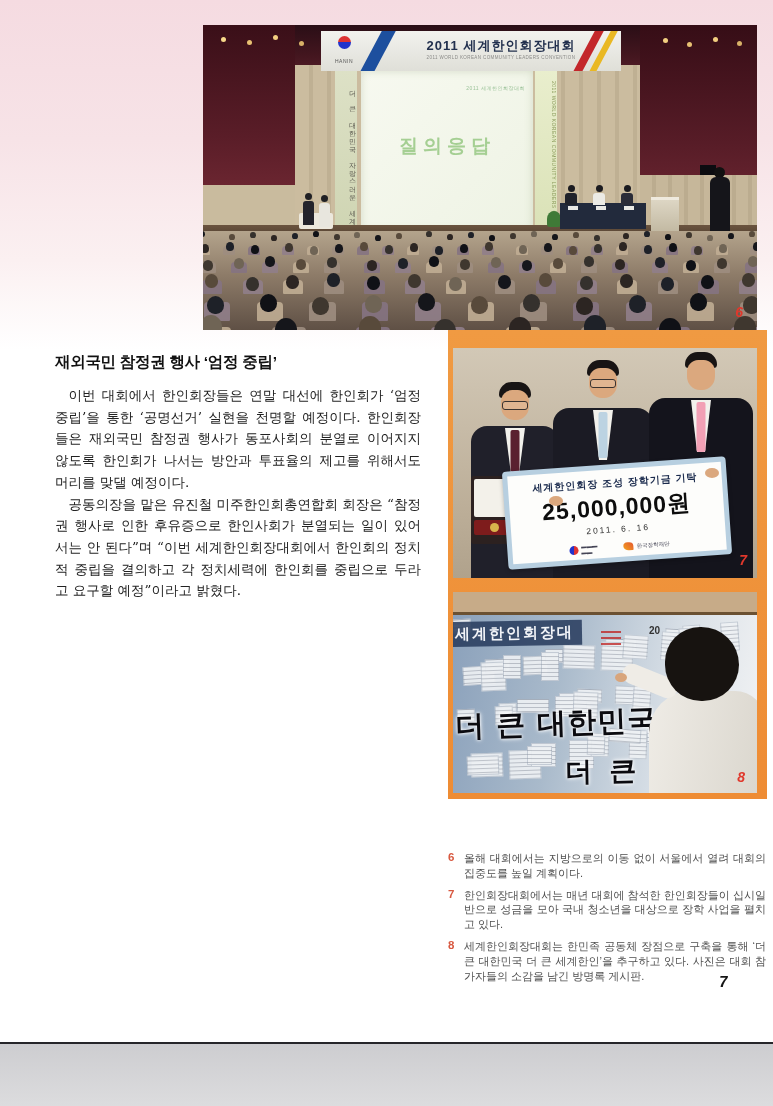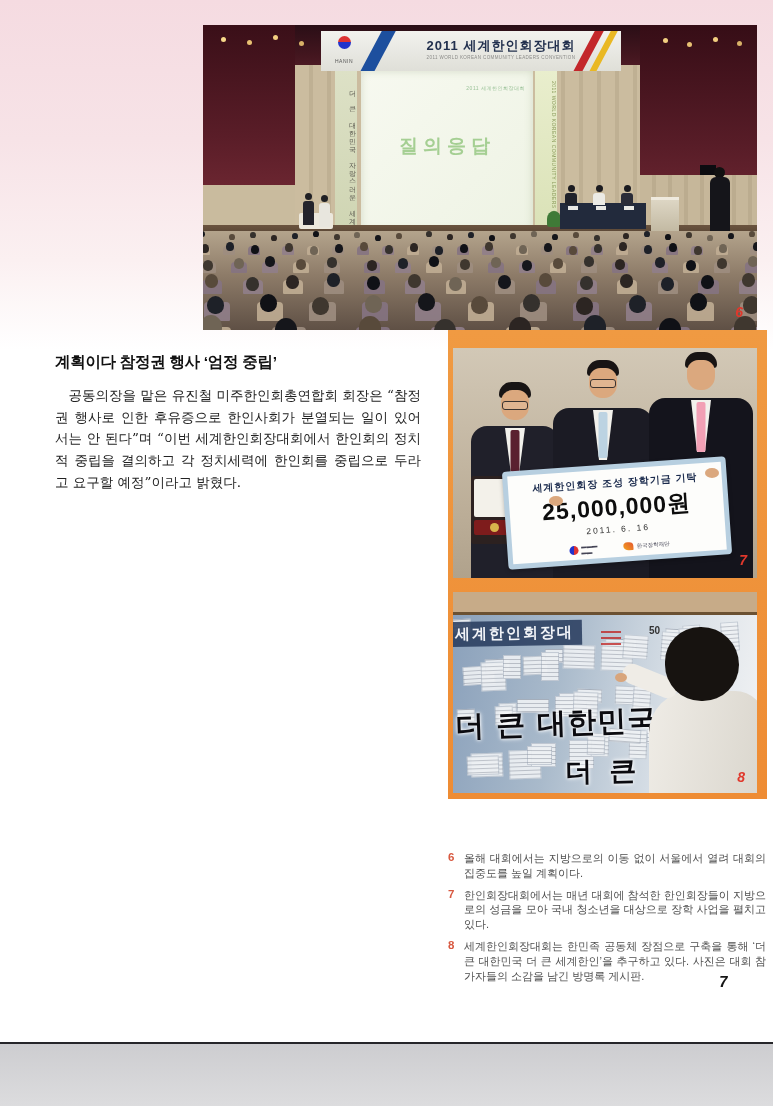--- a/index.html
+++ b/index.html
@@ -458,45 +458,46 @@
           <div class="note" style="left: 110px; top: 30px; width: 30px; height: 22px; transform: rotate(2deg);"></div>
           <div class="note" style="left: 180px; top: 67px; width: 16px; height: 27px; transform: rotate(4deg);"></div>
           <div class="note" style="left: 216px; top: 104px; width: 23px; height: 12px; transform: rotate(-4deg);"></div>
           <div class="note" style="left: 14px; top: 141px; width: 30px; height: 17px; transform: rotate(-2deg);"></div>
           <div class="note" style="left: 50px; top: 40px; width: 16px; height: 22px; transform: rotate(0deg);"></div>
           <div class="note" style="left: 120px; top: 77px; width: 23px; height: 27px; transform: rotate(2deg);"></div>
           <div class="note" style="left: 156px; top: 114px; width: 30px; height: 12px; transform: rotate(4deg);"></div>
           <div class="note" style="left: 226px; top: 13px; width: 16px; height: 17px; transform: rotate(-4deg);"></div>
         </div>
       <div class="board-header">세계한인회장대</div>
-      <div class="note-number">50</div>
+      <div class="note-number">20</div>
       <div class="red-scribble"></div>
       <div class="callig1">더 큰 대한민국</div>
       <div class="callig2">더 큰</div>
       <div class="writer-arm"></div>
       <div class="writer-hand"></div>
       <div class="writer-hair"></div>
       <div class="writer-body"></div>
     </div>
     <div class="photo-num" style="right:12px;bottom:8px;z-index:9;">8</div>
   </div>
 
   <div class="article">
-    <h1>계획이다 참정권 행사 ‘엄정 중립’</h1>
+    <h1>재외국민 참정권 행사 ‘엄정 중립’</h1>
+    <p>이번 대회에서 한인회장들은 연말 대선에 한인회가 ‘엄정중립’을 통한 ‘공명선거’ 실현을 천명할 예정이다. 한인회장들은 재외국민 참정권 행사가 동포사회의 분열로 이어지지 않도록 한인회가 나서는 방안과 투표율의 제고를 위해서도 머리를 맞댈 예정이다.</p>
     <p>공동의장을 맡은 유진철 미주한인회총연합회 회장은 “참정권 행사로 인한 후유증으로 한인사회가 분열되는 일이 있어서는 안 된다”며 “이번 세계한인회장대회에서 한인회의 정치적 중립을 결의하고 각 정치세력에 한인회를 중립으로 두라고 요구할 예정”이라고 밝혔다.</p>
   </div>
 
   <div class="captions">
     <div class="cap-item">
       <span class="cap-num">6</span>
       <span class="cap-text">올해 대회에서는 지방으로의 이동 없이 서울에서 열려 대회의 집중도를 높일 계획이다.</span>
     </div>
     <div class="cap-item">
       <span class="cap-num">7</span>
-      <span class="cap-text">한인회장대회에서는 매년 대회에 참석한 한인회장들이 지방으로의 성금을 모아 국내 청소년을 대상으로 장학 사업을 펼치고 있다.</span>
+      <span class="cap-text">한인회장대회에서는 매년 대회에 참석한 한인회장들이 십시일반으로 성금을 모아 국내 청소년을 대상으로 장학 사업을 펼치고 있다.</span>
     </div>
     <div class="cap-item">
       <span class="cap-num">8</span>
       <span class="cap-text">세계한인회장대회는 한민족 공동체 장점으로 구축을 통해 ‘더 큰 대한민국 더 큰 세계한인’을 추구하고 있다. 사진은 대회 참가자들의 소감을 남긴 방명록 게시판.</span>
     </div>
   </div>
 
   <div class="page-number">7</div>
 
   <div class="scan-line"></div>

